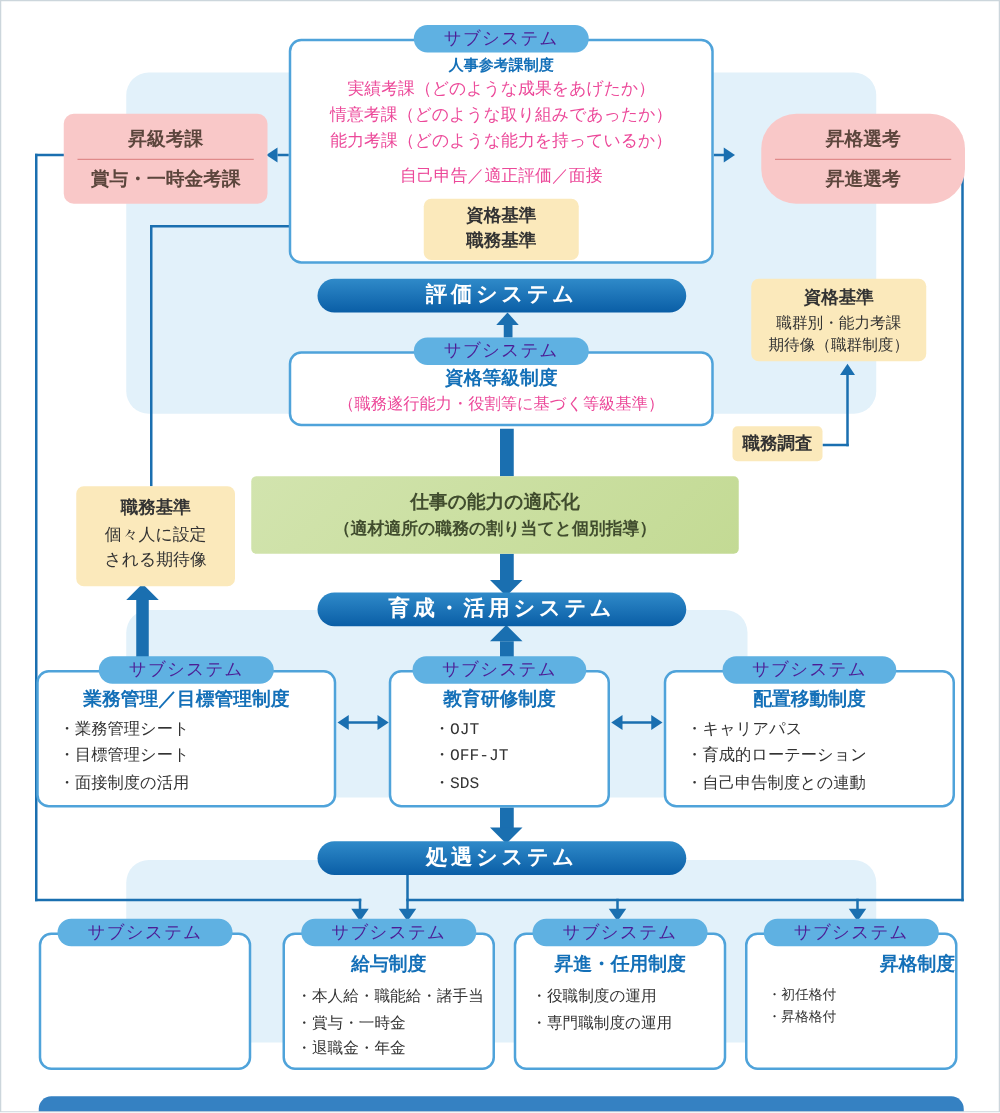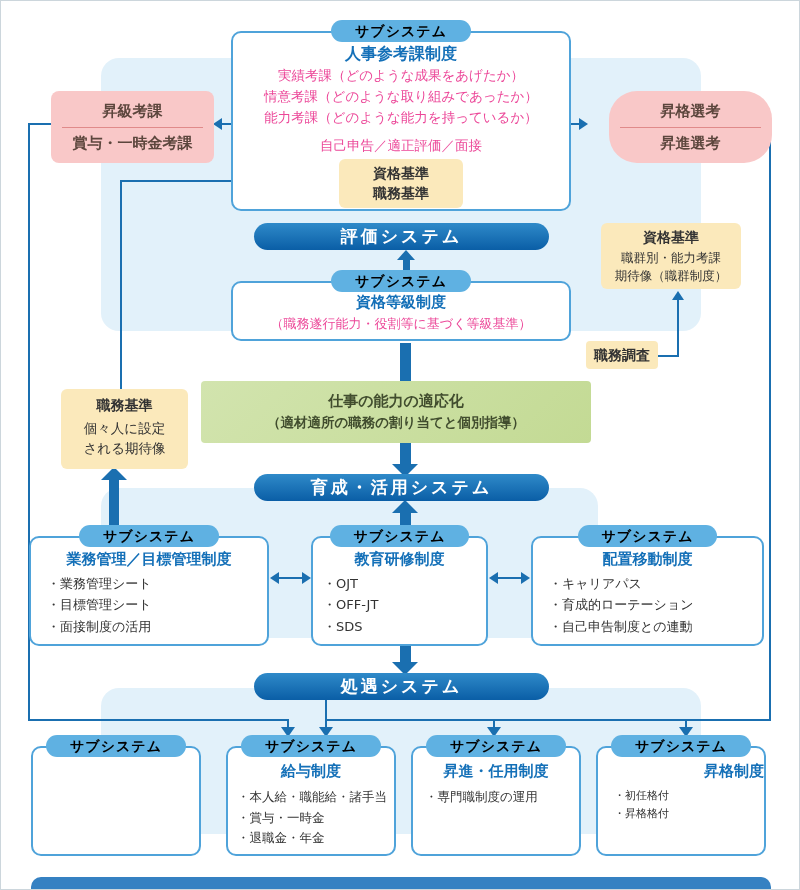--- a/index.html
+++ b/index.html
@@ -1,20 +1,20 @@
 <!DOCTYPE html>
 <html><head>
 <meta charset="utf-8">
 <style>
   html,body{margin:0;padding:0;background:#fff;}
   body{font-family:"DejaVu Sans","Liberation Sans",sans-serif;}
   #canvas{position:relative;width:798px;height:888px;background:#ffffff;border:1px solid #ccd6dc;overflow:hidden;}
   .panel{position:absolute;background:#e2f1fa;border-radius:18px;}
   .box{position:absolute;background:#fff;border:2px solid #4fa3da;border-radius:10px;box-sizing:border-box;z-index:3;}
-  .badge{position:absolute;z-index:5;background:#5fb1e2;color:#000000;font-weight:bold;font-size:14px;letter-spacing:1px;height:22px;line-height:22px;padding:0 24px;border-radius:12px;left:50%;transform:translateX(-50%);top:-13px;white-space:nowrap;}
+  .badge{position:absolute;z-index:5;background:#5fb1e2;color:#4c1d95;font-weight:normal;font-size:14px;letter-spacing:1px;height:22px;line-height:22px;padding:0 24px;border-radius:12px;left:50%;transform:translateX(-50%);top:-13px;white-space:nowrap;}
   .pill{position:absolute;z-index:4;height:27px;line-height:27px;border-radius:14px;background:linear-gradient(180deg,#2f8ac9 0%,#0a5ea6 100%);color:#fff;font-weight:bold;font-size:17px;letter-spacing:3px;text-align:center;}
   .pinkbox{position:absolute;z-index:4;background:#f9c8c8;border-radius:8px;color:#5c463d;font-weight:bold;font-size:15px;text-align:center;display:flex;flex-direction:column;justify-content:center;}
   .pinkdiv{border-top:1px solid #e08a8a;width:86%;margin:6px auto;}
   .yellow{position:absolute;z-index:4;background:#fbe9bb;border-radius:6px;color:#333;text-align:center;box-sizing:border-box;}
   .bluetitle{color:#1470b8;font-weight:bold;font-size:15px;text-align:center;}
   .bullets{font-size:13px;color:#333;line-height:1.65;text-align:left;}
   .line{position:absolute;background:#1a6fb0;z-index:1;}
   .tri{position:absolute;width:0;height:0;z-index:2;}
   .thick{position:absolute;background:#1a6fb0;z-index:2;}
   .ctext{font-size:13.5px;color:#ec4899;text-align:center;line-height:1.55;}
@@ -74,21 +74,21 @@
 
   <div class="line" style="left:277px;top:576px;width:26px;height:2px;"></div>
   <div class="tri" style="left:269px;top:571px;border-top:6px solid transparent;border-bottom:6px solid transparent;border-right:9px solid #1a6fb0;"></div>
   <div class="tri" style="left:301px;top:571px;border-top:6px solid transparent;border-bottom:6px solid transparent;border-left:9px solid #1a6fb0;"></div>
   <div class="line" style="left:496px;top:576px;width:26px;height:2px;"></div>
   <div class="tri" style="left:488px;top:571px;border-top:6px solid transparent;border-bottom:6px solid transparent;border-right:9px solid #1a6fb0;"></div>
   <div class="tri" style="left:520px;top:571px;border-top:6px solid transparent;border-bottom:6px solid transparent;border-left:9px solid #1a6fb0;"></div>
 
   <div class="box" style="left:230px;top:30px;width:340px;height:180px;">
     <div class="badge">サブシステム</div>
-    <div class="bluetitle" style="margin-top:11px;font-size:16px;">人事参考課制度</div>
+    <div class="bluetitle" style="margin-top:11px;font-size:12px;">人事参考課制度</div>
     <div class="ctext">実績考課（どのような成果をあげたか）</div>
     <div class="ctext">情意考課（どのような取り組みであったか）</div>
     <div class="ctext">能力考課（どのような能力を持っているか）</div>
     <div class="ctext" style="margin-top:7px;">自己申告／適正評価／面接</div>
     <div class="yellow" style="position:absolute;left:50%;transform:translateX(-50%);top:126px;width:124px;padding:4px 0;font-weight:bold;font-size:14px;line-height:1.45;">
       <div>資格基準</div>
       <div>職務基準</div>
     </div>
   </div>
 
@@ -137,21 +137,21 @@
     <div class="bluetitle" style="margin-top:12px;">業務管理／目標管理制度</div>
     <div class="bullets" style="padding-left:16px;margin-top:4px;">
       <div>・業務管理シート</div>
       <div>・目標管理シート</div>
       <div>・面接制度の活用</div>
     </div>
   </div>
   <div class="box" style="left:310px;top:535px;width:177px;height:110px;">
     <div class="badge">サブシステム</div>
     <div class="bluetitle" style="margin-top:12px;">教育研修制度</div>
-    <div class="bullets" style="padding-left:10px;margin-top:4px;">
+    <div class="bullets" style="padding-left:34px;margin-top:4px;font-family:Liberation Mono, monospace;">
       <div>・OJT</div>
       <div>・OFF-JT</div>
       <div>・SDS</div>
     </div>
   </div>
   <div class="box" style="left:530px;top:535px;width:233px;height:110px;">
     <div class="badge">サブシステム</div>
     <div class="bluetitle" style="margin-top:12px;">配置移動制度</div>
     <div class="bullets" style="padding-left:16px;margin-top:4px;">
       <div>・キャリアパス</div>
@@ -171,20 +171,21 @@
     <div class="bullets" style="padding-left:9px;margin-top:6px;font-size:12.5px;">
       <div>・本人給・職能給・諸手当</div>
       <div>・賞与・一時金</div>
       <div>・退職金・年金</div>
     </div>
   </div>
   <div class="box" style="left:410px;top:745px;width:170px;height:110px;">
     <div class="badge">サブシステム</div>
     <div class="bluetitle" style="margin-top:14px;">昇進・任用制度</div>
     <div class="bullets" style="padding-left:12px;margin-top:6px;font-size:12.5px;">
+      <div>・役職制度の運用</div>
       <div>・専門職制度の運用</div>
     </div>
   </div>
   <div class="box" style="left:595px;top:745px;width:170px;height:110px;">
     <div class="badge">サブシステム</div>
     <div class="bluetitle" style="margin-top:14px;text-align:right;">昇格制度</div>
     <div class="bullets" style="padding-left:16px;margin-top:6px;font-size:11px;">
       <div>・初任格付</div>
       <div>・昇格格付</div>
     </div>

